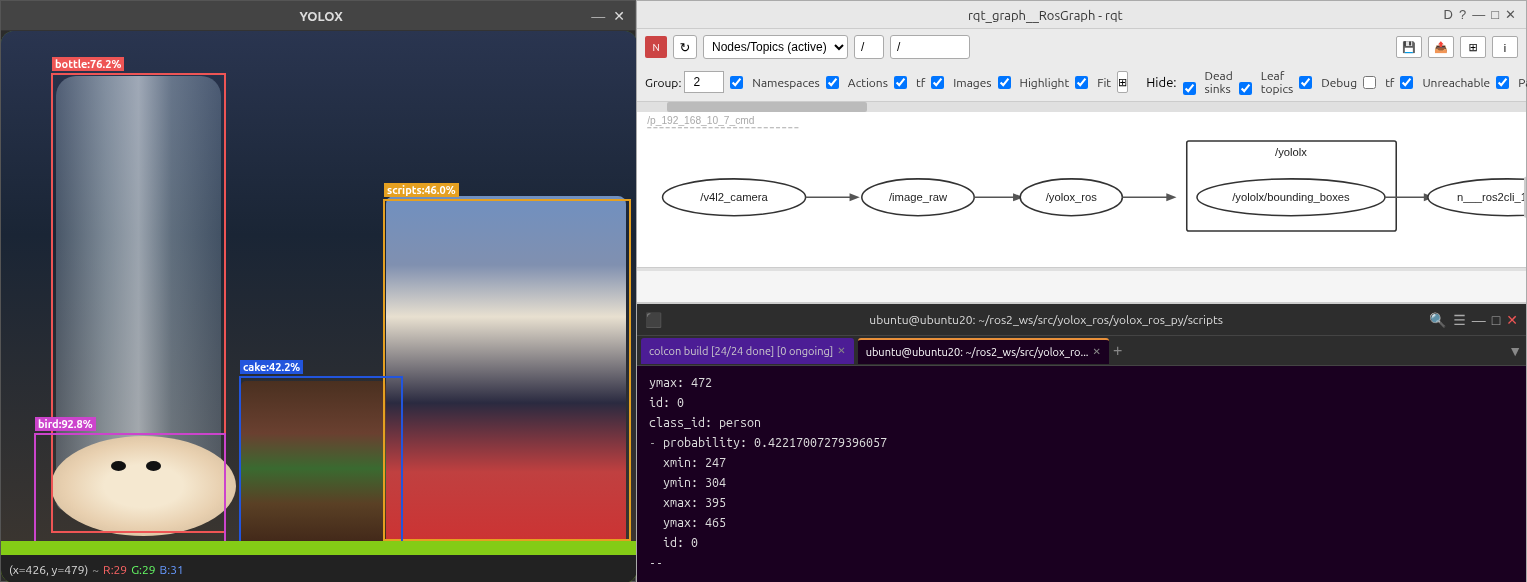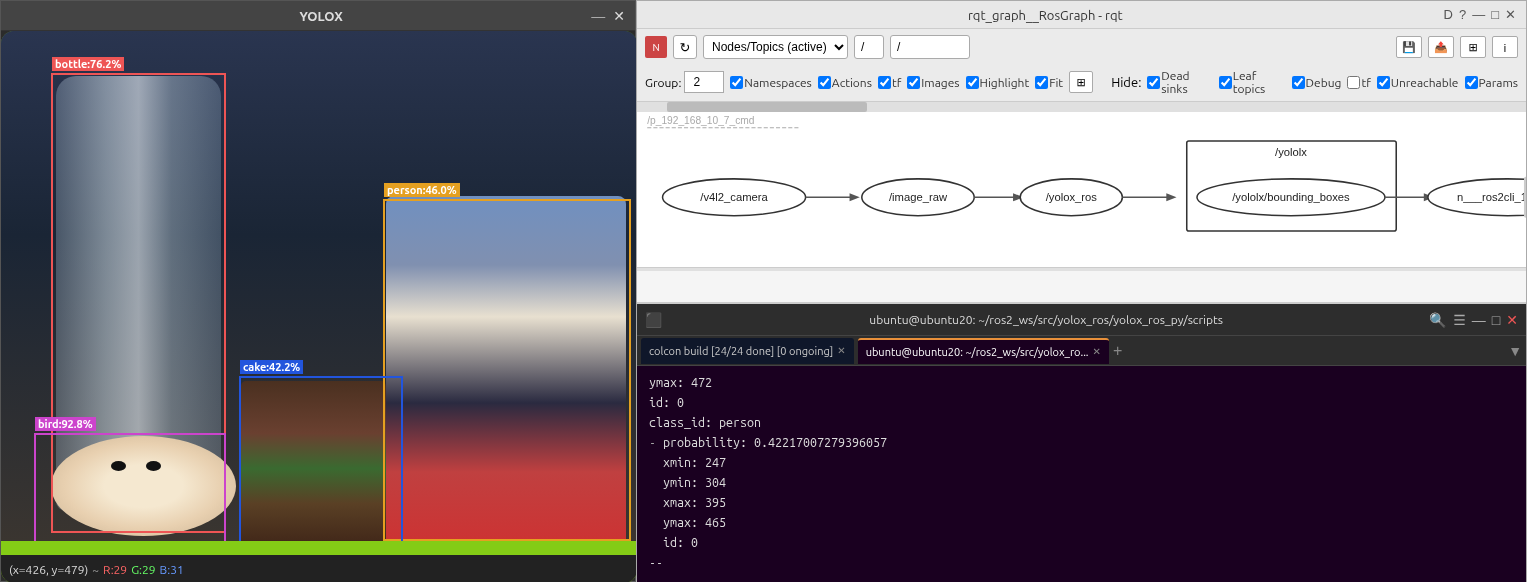--- a/index.html
+++ b/index.html
@@ -164,21 +164,21 @@
       display: flex; align-items: center; gap: 3px; font-size: 12px;
     }
     .spinner-input {
       width: 40px; height: 22px;
       border: 1px solid #aaa;
       text-align: center;
       font-size: 12px;
     }
 
     .checkbox-label {
-      display: flex; align-items: center; gap: 1px; font-size: 12px; color: #333;
+      display: flex; align-items: flex-end; gap: 9px; font-size: 12px; color: #333;
     }
     input[type=checkbox] { width: 13px; height: 13px; }
 
     .toolbar-icon-btn {
       width: 26px; height: 22px;
       border: 1px solid #aaa;
       background: #fff;
       border-radius: 2px;
       display: flex; align-items: center; justify-content: center;
       cursor: pointer;
@@ -242,21 +242,21 @@
       display: flex; align-items: center;
       background: #2d2d2d;
       border-bottom: 1px solid #444;
       height: 30px;
       padding: 0 4px;
       gap: 4px;
     }
 
     .terminal-tab {
       height: 26px;
-      background: #0f172a;
+      background: #4c1d95;
       color: #ccc;
       font-size: 11px;
       display: flex; align-items: center;
       padding: 0 8px; gap: 4px;
       border-radius: 3px 3px 0 0;
       cursor: pointer;
       border-bottom: none;
     }
     .terminal-tab.active {
       background: #1a0020;
@@ -317,21 +317,21 @@
 
       <div style="position:absolute;left:50px;top:405px;width:185px;height:100px;background:radial-gradient(ellipse,#f5e8d0 30%,#e8d0b0 60%,#c8b090 100%);border-radius:50%;"></div>
       <div style="position:absolute;left:110px;top:430px;width:15px;height:10px;background:#111;border-radius:50%;"></div>
       <div style="position:absolute;left:145px;top:430px;width:15px;height:10px;background:#111;border-radius:50%;"></div>
 
       <div class="bbox" id="bbox-bottle" style="border-color:#e55;top:42px;left:50px;width:175px;height:460px;">
         <span class="bbox-label" style="background:#e55;color:white;top:-18px;left:-1px;position:absolute;font-size:11px;font-weight:bold;padding:1px 3px;">bottle:76.2%</span>
       </div>
 
       <div class="bbox" id="bbox-person" style="border-color:#e5a020;top:168px;left:382px;width:248px;height:342px;">
-        <span class="bbox-label" style="background:#e5a020;color:white;top:-18px;left:-1px;position:absolute;font-size:11px;font-weight:bold;padding:1px 3px;">person:46.0%</span>
+        <span class="bbox-label" style="background:#e5a020;color:white;top:-18px;left:-1px;position:absolute;font-size:11px;font-weight:bold;padding:1px 3px;">scripts:46.0%</span>
       </div>
 
       <div class="bbox" id="bbox-cake" style="border-color:#2255dd;top:345px;left:238px;width:164px;height:185px;">
         <span class="bbox-label" style="background:#2255dd;color:white;top:-18px;left:-1px;position:absolute;font-size:11px;font-weight:bold;padding:1px 3px;">cake:42.2%</span>
       </div>
 
       <div class="bbox" id="bbox-bird" style="border-color:#cc44cc;top:402px;left:33px;width:192px;height:130px;">
         <span class="bbox-label" style="background:#cc44cc;color:white;top:-18px;left:-1px;position:absolute;font-size:11px;font-weight:bold;padding:1px 3px;">bird:92.8%</span>
       </div>
     </div>

